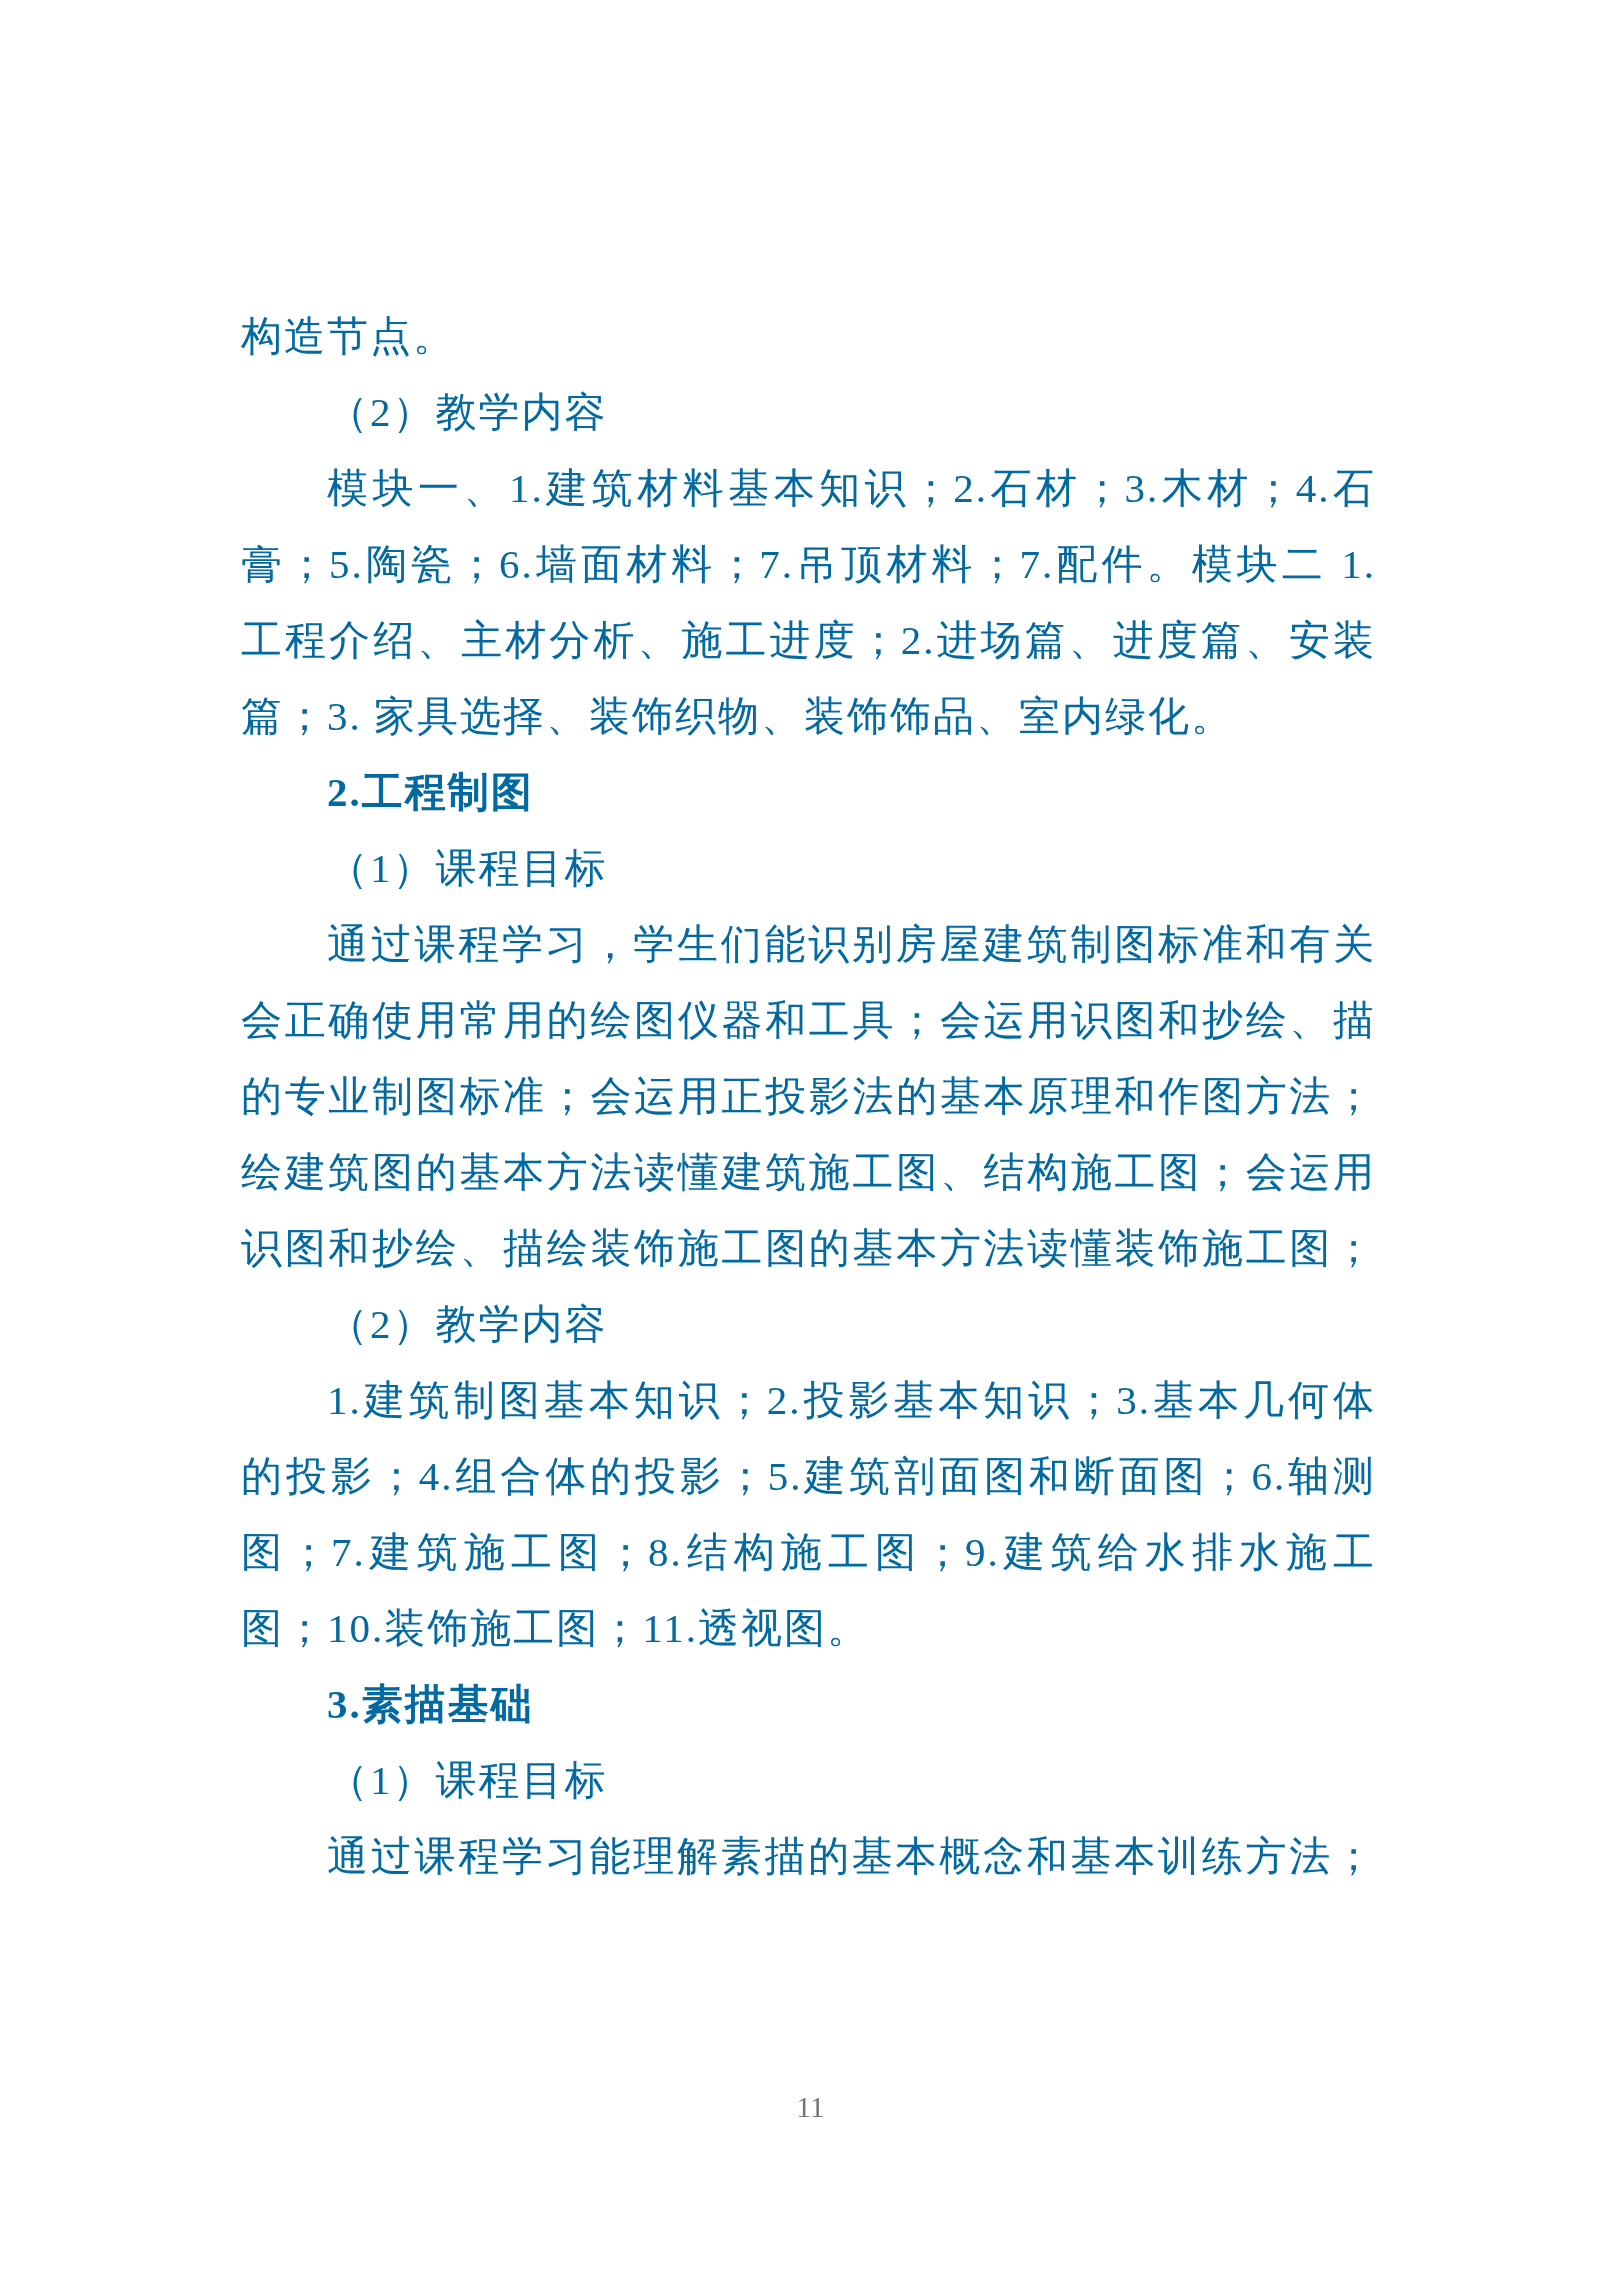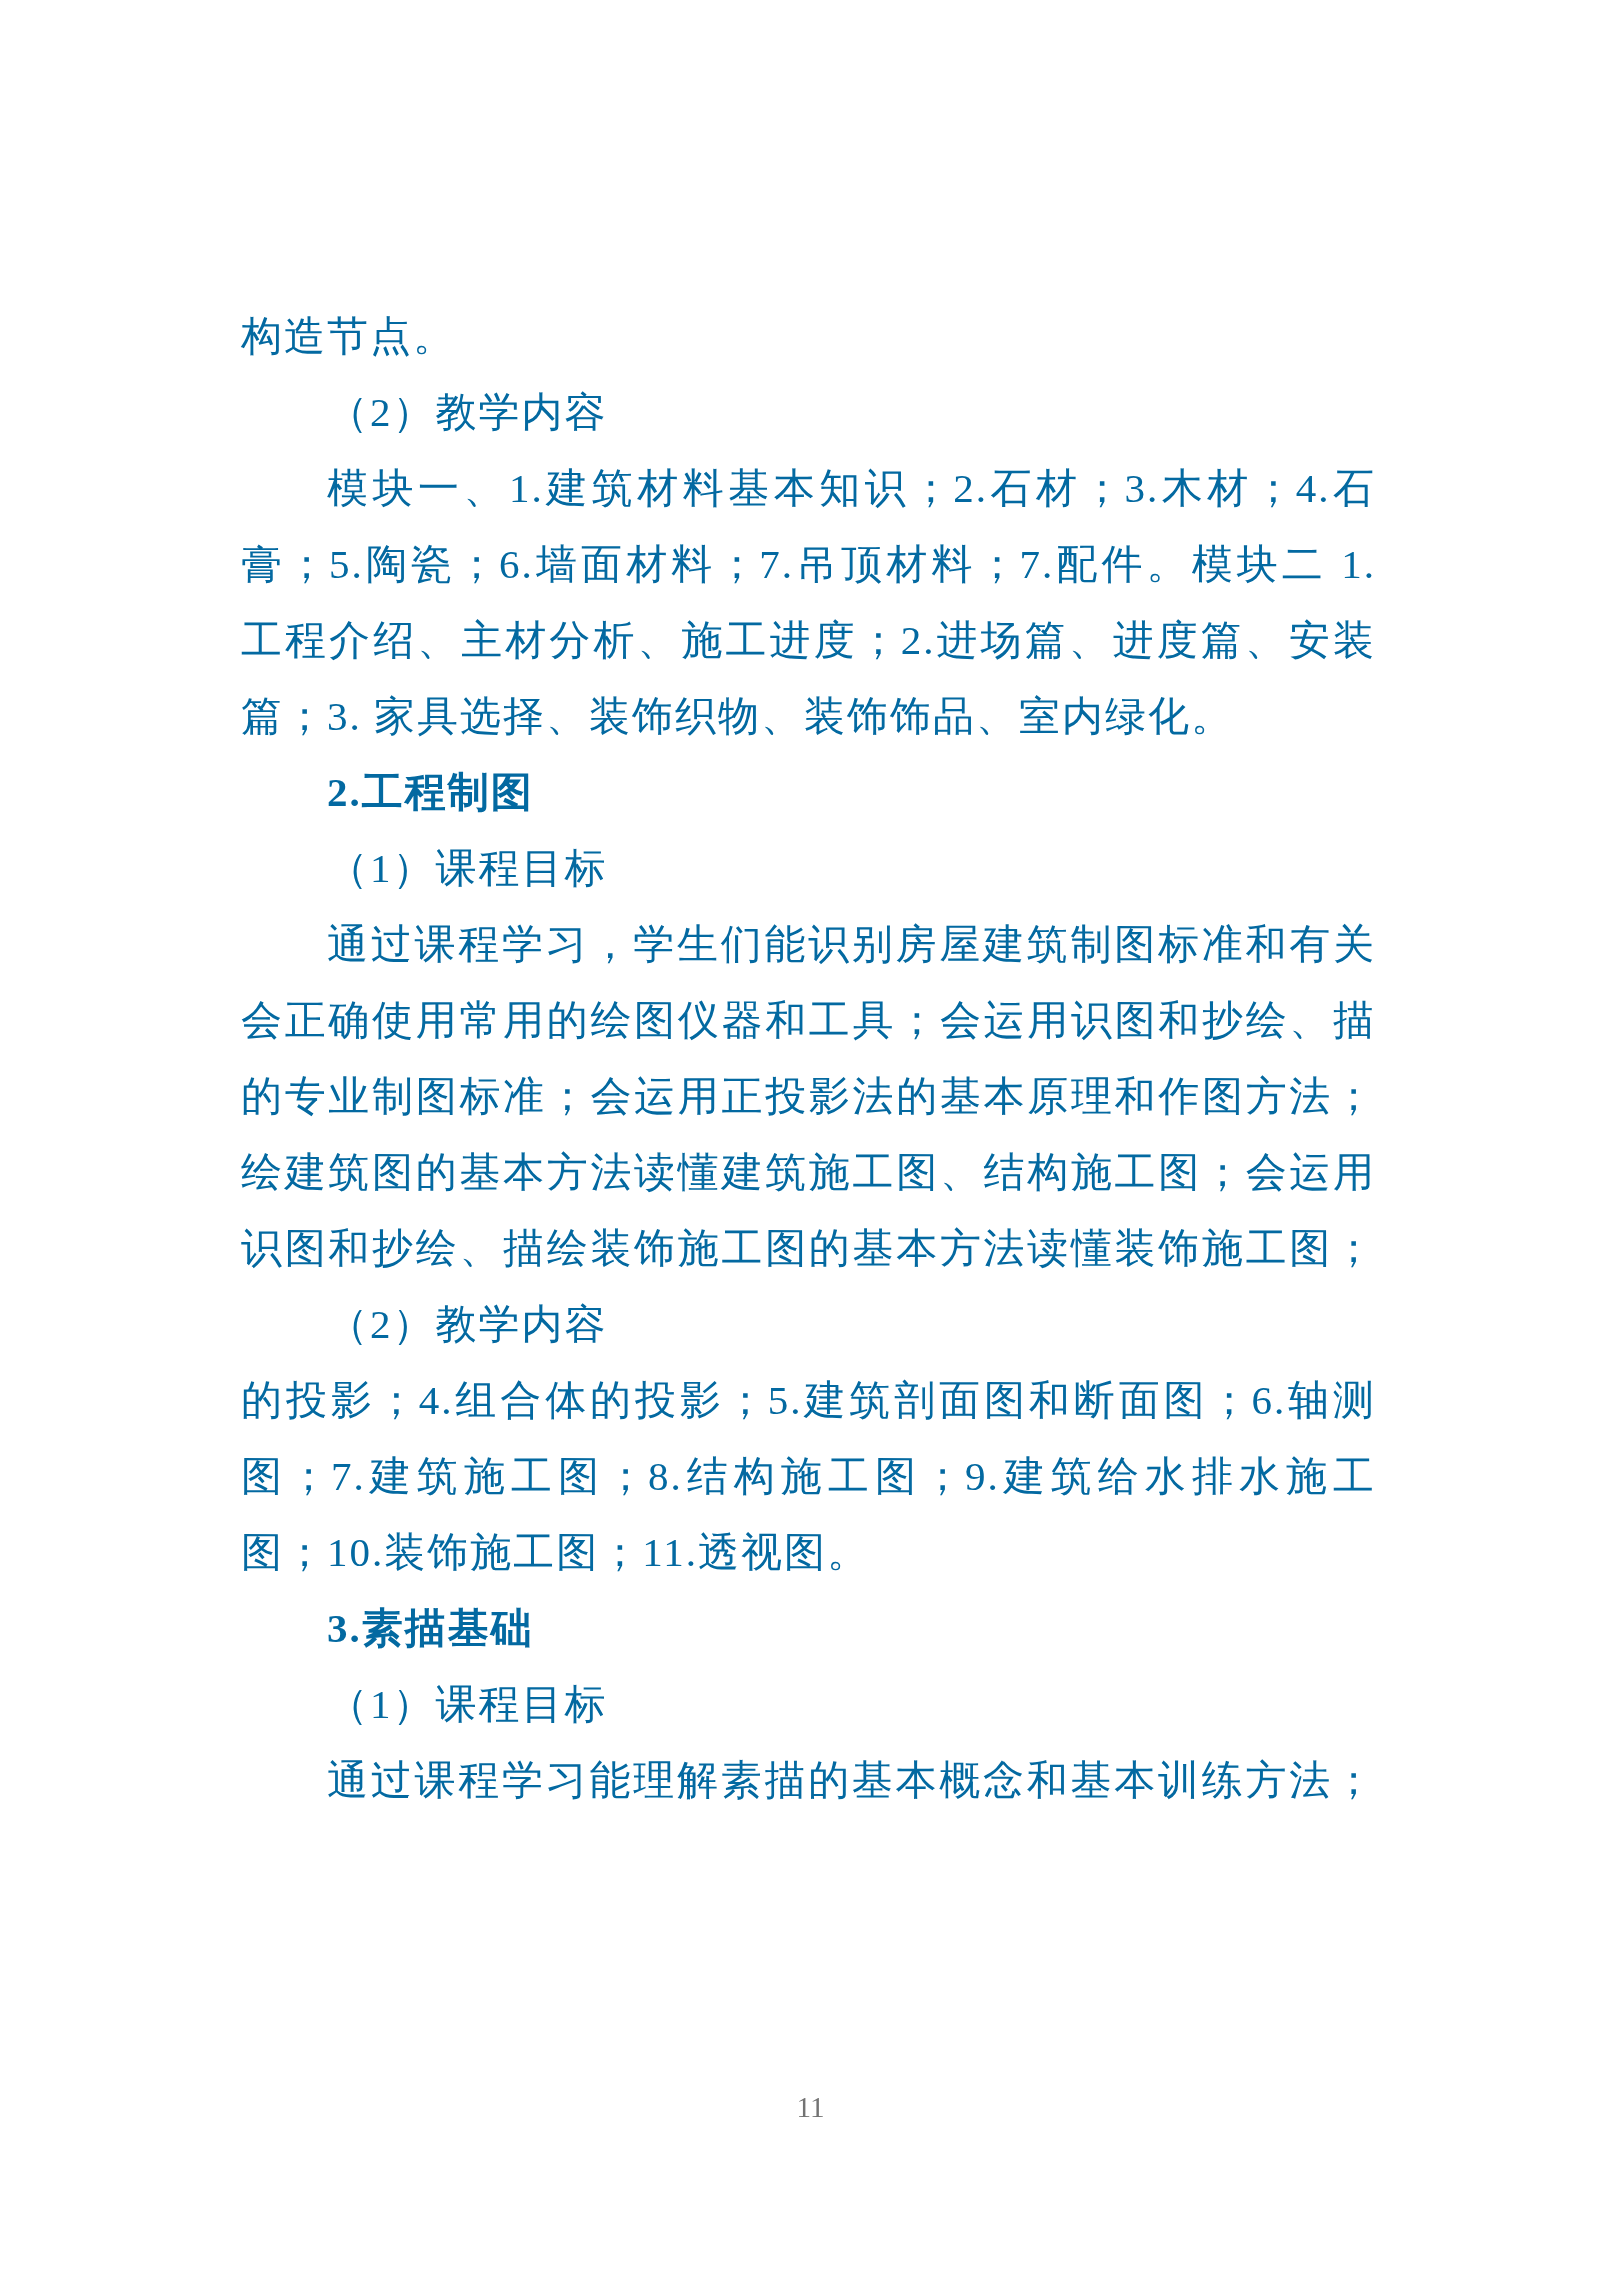--- a/index.html
+++ b/index.html
@@ -56,20 +56,21 @@
       <div class="line justify">工程介绍、主材分析、施工进度；2.进场篇、进度篇、安装</div>
       <div class="line">篇；3. 家具选择、装饰织物、装饰饰品、室内绿化。</div>
       <div class="line heading indent">2.工程制图</div>
       <div class="line indent">（1）课程目标</div>
       <div class="line indent justify">通过课程学习，学生们能识别房屋建筑制图标准和有关</div>
       <div class="line justify">会正确使用常用的绘图仪器和工具；会运用识图和抄绘、描</div>
       <div class="line justify">的专业制图标准；会运用正投影法的基本原理和作图方法；</div>
       <div class="line justify">绘建筑图的基本方法读懂建筑施工图、结构施工图；会运用</div>
       <div class="line justify">识图和抄绘、描绘装饰施工图的基本方法读懂装饰施工图；</div>
       <div class="line indent">（2）教学内容</div>
+      <div class="line indent justify">1.建筑制图基本知识；2.投影基本知识；3.基本几何体</div>
       <div class="line justify">的投影；4.组合体的投影；5.建筑剖面图和断面图；6.轴测</div>
       <div class="line justify">图；7.建筑施工图；8.结构施工图；9.建筑给水排水施工</div>
       <div class="line">图；10.装饰施工图；11.透视图。</div>
       <div class="line heading indent">3.素描基础</div>
       <div class="line indent">（1）课程目标</div>
       <div class="line indent justify">通过课程学习能理解素描的基本概念和基本训练方法；</div>
     </div>
   <div class="pageno">11</div>
 </div>
 

